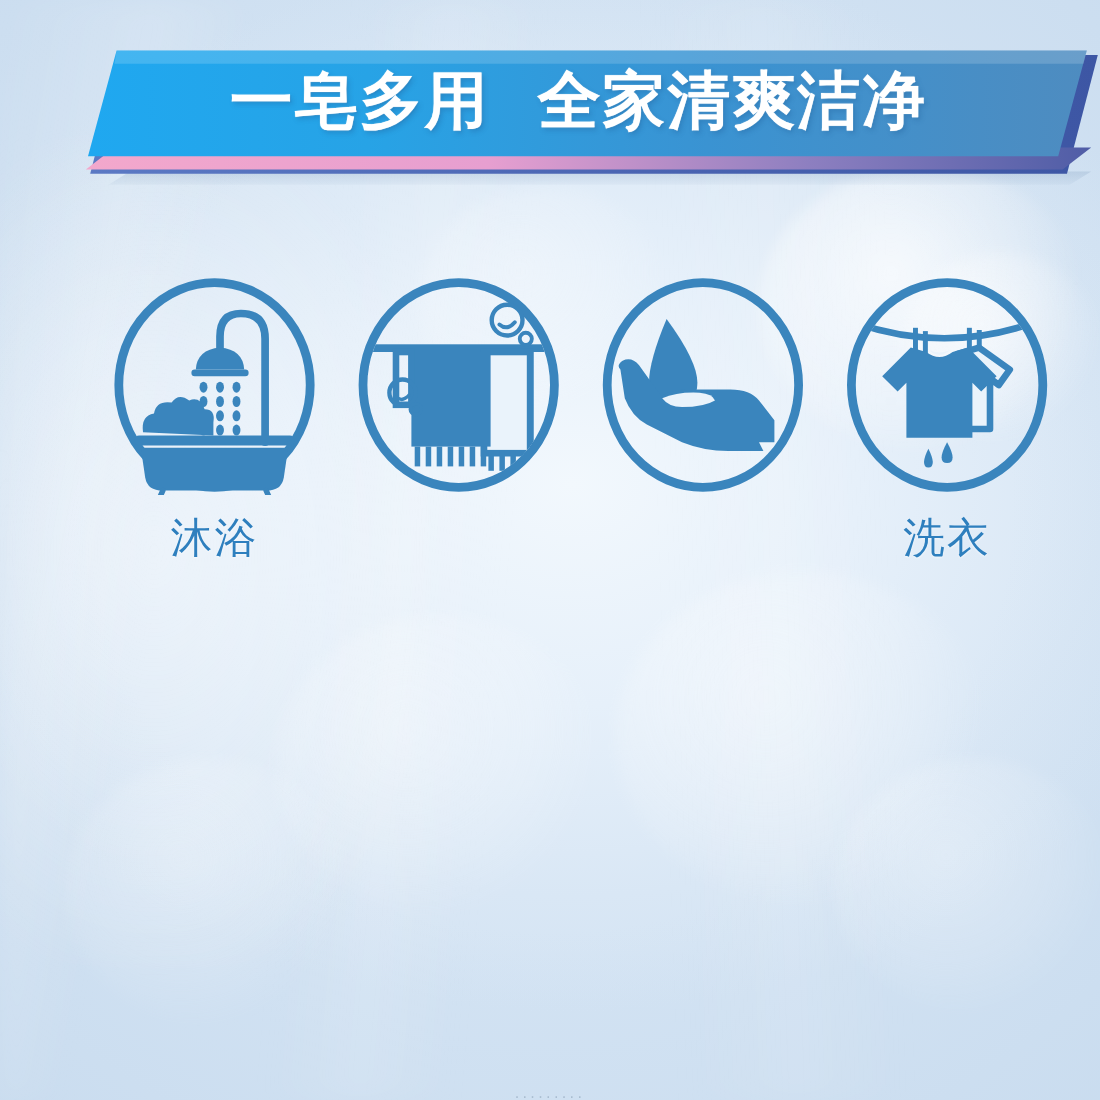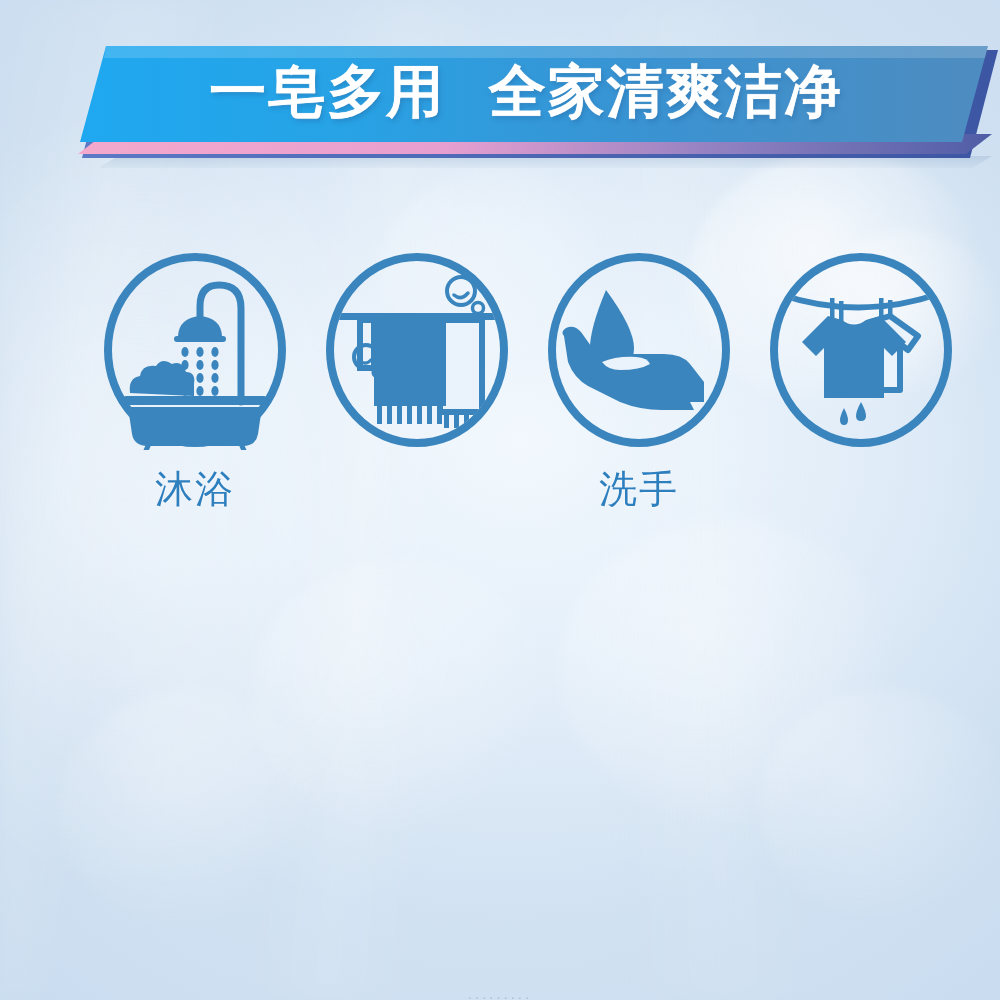--- a/index.html
+++ b/index.html
@@ -313,21 +313,20 @@
                    L150 160
                    L118 160
                    Q96 160 76 152
                    L44 136
                    Q30 128 24 112
                    Z" fill="#3a85bd"></path>
 
           <path d="M58 112 Q72 106 92 107 Q104 108 106 114 Q96 120 76 120 Q64 120 58 112 Z" fill="#eaf3fb"></path>
         </svg>
       </div>
-      <div class="cell-label">洗手</div>
     </div>
 
     <div class="cell">
       <div class="icon-circle">
         <svg viewBox="0 0 190 200" xmlns="http://www.w3.org/2000/svg" aria-hidden="true">
           <defs>
             <clipPath id="circClip4">
               <ellipse cx="95" cy="100" rx="83" ry="89"></ellipse>
             </clipPath>
           </defs>
@@ -357,20 +356,21 @@
                      L100 70
                      Q88 79 76 70 Z" fill="#3a85bd"></path>
 
             <path d="M78 68 Q88 77 98 68 Q88 73 78 68 Z" fill="#eaf3fb"></path>
 
             <path d="M78 158 Q74 166 74 170 Q74 175 78 175 Q82 175 82 170 Q82 166 78 158 Z" fill="#3a85bd"></path>
             <path d="M95 152 Q90 161 90 166 Q90 171 95 171 Q100 171 100 166 Q100 161 95 152 Z" fill="#3a85bd"></path>
           </g>
         </svg>
       </div>
+      <div class="cell-label">洗衣</div>
     </div>
 
   </div>
 
   <div class="watermark">
     <span>·········</span>
   </div>
 
 </div>
 

